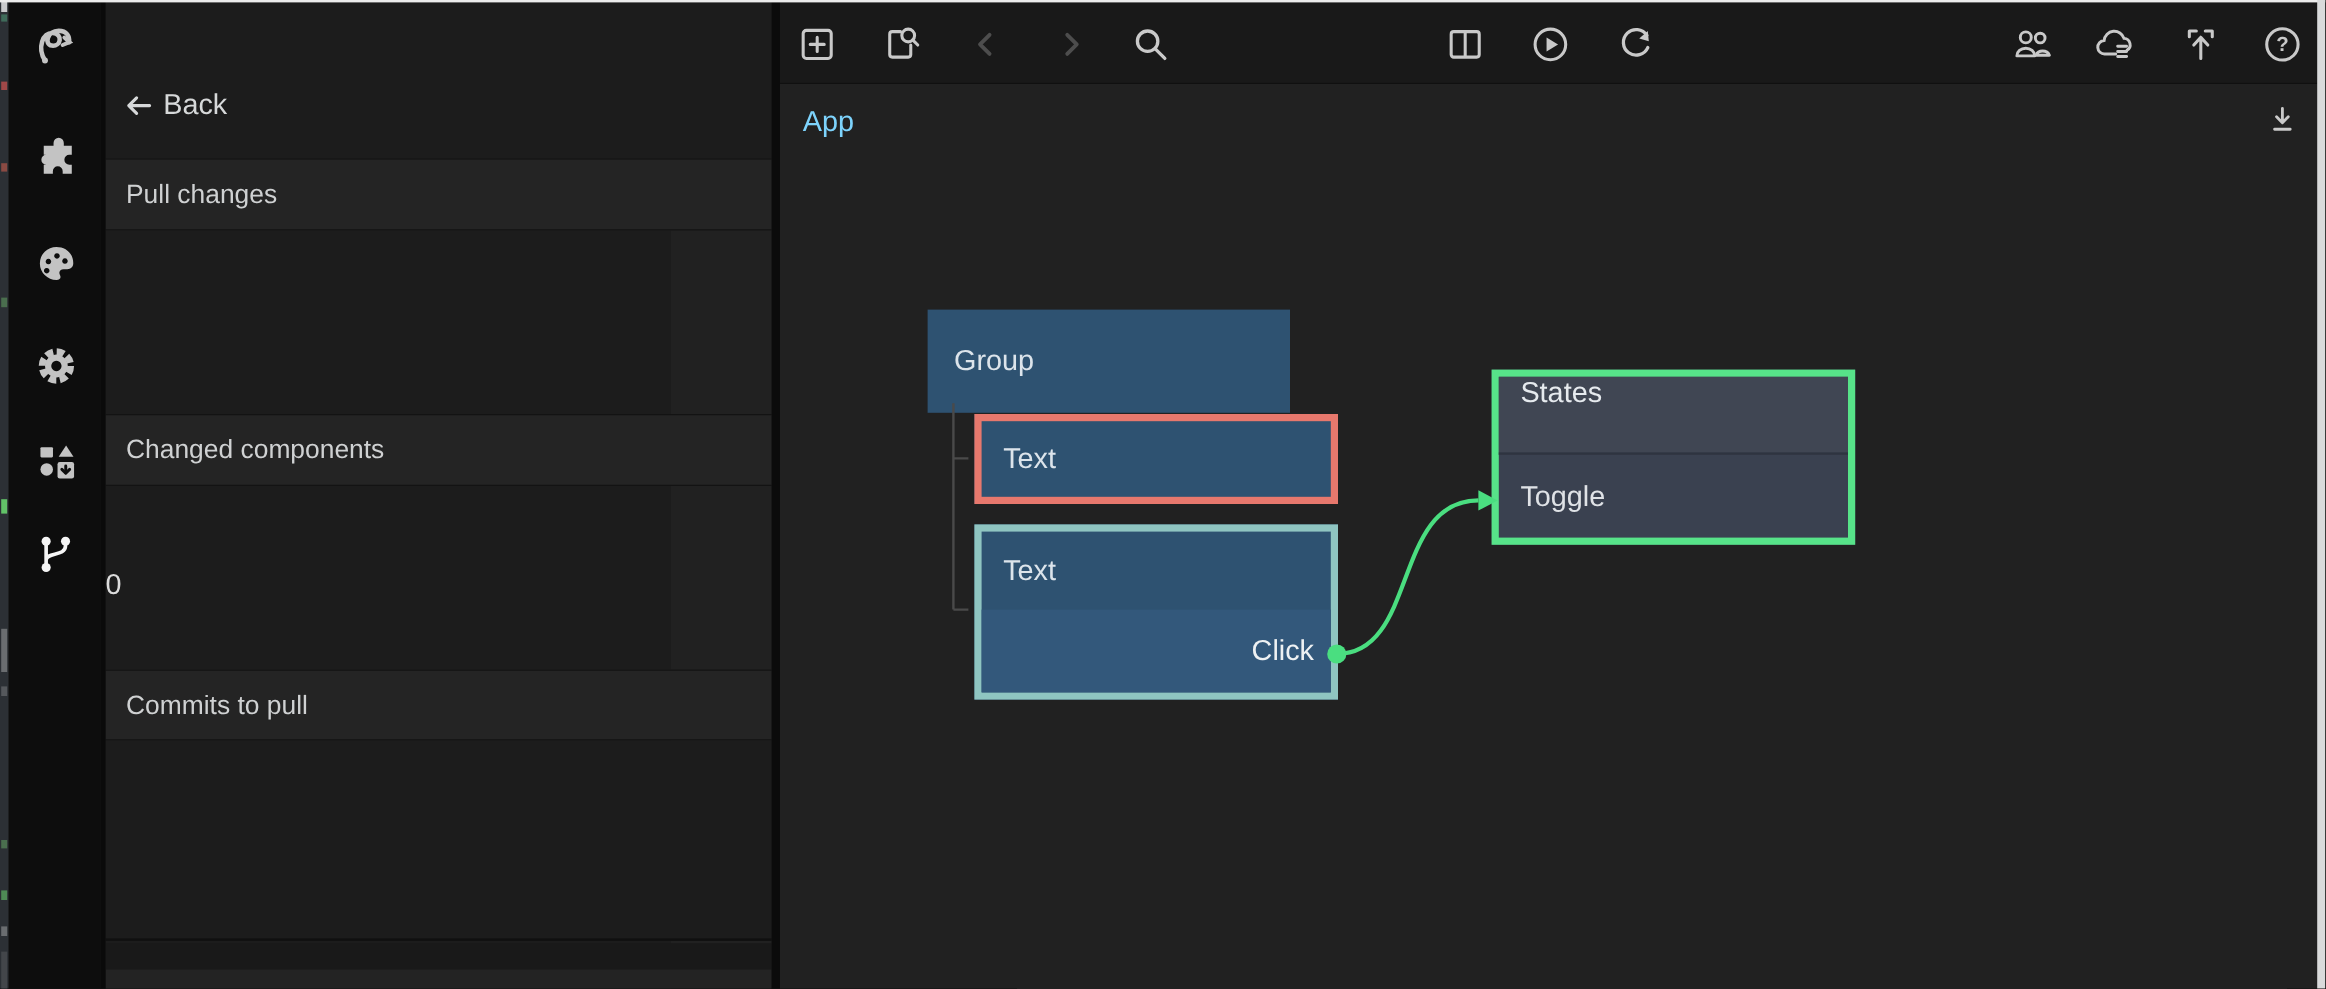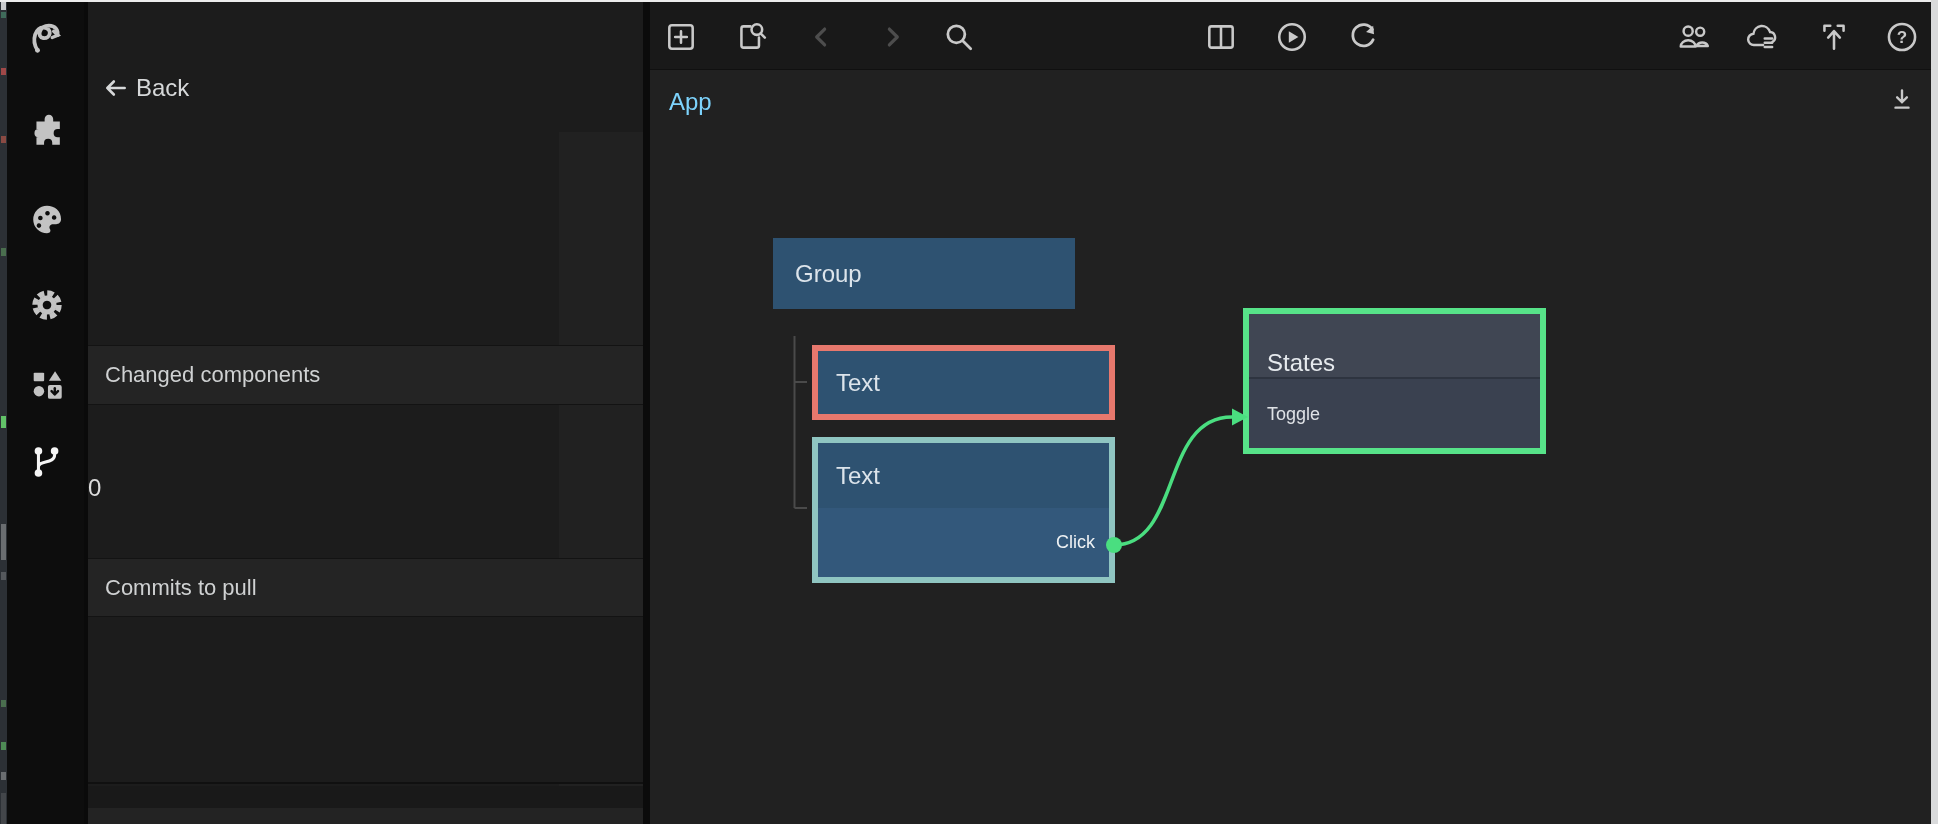--- a/index.html
+++ b/index.html
@@ -50,35 +50,35 @@
   .toolbar{left:650px;top:0;width:1281px;height:70px;background:#191919;
     border-bottom:1px solid #101010;z-index:20;}
   .tb-icon{position:absolute;top:20px;width:34px;height:34px;display:flex;
     align-items:center;justify-content:center;cursor:pointer;}
   .breadcrumb{left:669px;top:88px;font-size:24px;color:#7dd3fc;z-index:6;}
   .dl-icon{left:1889px;top:86px;width:26px;height:26px;cursor:pointer;z-index:6;}
 
   
   .node{position:absolute;z-index:3;cursor:pointer;}
   .node-label{font-size:24px;color:#dce4eb;}
-  .node-group{left:773px;top:238px;width:302px;height:71px;background:#2e5271;
+  .node-group{left:773px;top:258px;width:302px;height:86px;background:#2e5271;
     display:flex;align-items:center;padding-left:22px;}
   .node-text1{left:812px;top:345px;width:303px;height:75px;background:#2e5271;
     border:6px solid #e7786d;display:flex;align-items:center;padding-left:18px;}
   .node-text2{left:812px;top:437px;width:303px;height:146px;border:6px solid #8fc5c1;
     background:#2e5271;}
   .nt2-header{position:absolute;left:0;top:0;width:291px;height:65px;display:flex;
     align-items:center;padding-left:18px;}
   .nt2-body{position:absolute;left:0;top:65px;width:291px;height:69px;background:#33587b;
     display:flex;align-items:center;justify-content:flex-end;padding-right:14px;}
-  .port-label{font-size:18px;color:#eef1f3;text-align:right;}
+  .port-label{font-size:24px;color:#eef1f3;text-align:right;}
   .node-states{left:1243px;top:308px;width:303px;height:146px;border:6px solid #57e389;
     background:#3a4150;}
   .ns-header{position:absolute;left:0;top:0;width:291px;height:65px;background:#404653;
-    border-bottom:2px solid #2e3440;display:flex;align-items:flex-end;padding-left:18px;}
+    border-bottom:2px solid #2e3440;display:flex;align-items:flex-start;padding-left:18px;}
   .ns-body{position:absolute;left:0;top:67px;width:291px;height:67px;display:flex;
     align-items:center;padding-left:18px;}
   .ns-body .port-label{color:#dfe2e6;}
   .out-dot{position:absolute;left:1106px;top:537px;width:16px;height:16px;border-radius:50%;
     background:#4ade80;z-index:6;cursor:pointer;}
 
   .overlay-svg{position:absolute;left:0;top:0;width:1938px;height:824px;z-index:5;
     pointer-events:none;}
 </style>
 </head>
@@ -150,20 +150,23 @@
   <div class="abs bar-gap"></div>
 
   <div class="abs side-panel">
     <div class="sect back-row">
       <svg class="abs" style="left:15px;top:75px;" width="26" height="26" viewBox="0 0 24 24" fill="none" stroke="#d6d8d9" stroke-width="2.4" stroke-linecap="round" stroke-linejoin="round">
         <path d="M20 12 H4 M10 6 L4 12 L10 18"></path>
       </svg>
       <span class="back-label">Back</span>
     </div>
 
+    <div class="sect sect-header hdr-pull">
+      <span>Pull changes</span>
+    </div>
 
 
     <div class="sect sect-header hdr-changed">
       <span>Changed components</span>
     </div>
 
 
     <span class="zero-overlay">0</span>
 
     <div class="sect sect-header hdr-commits">

